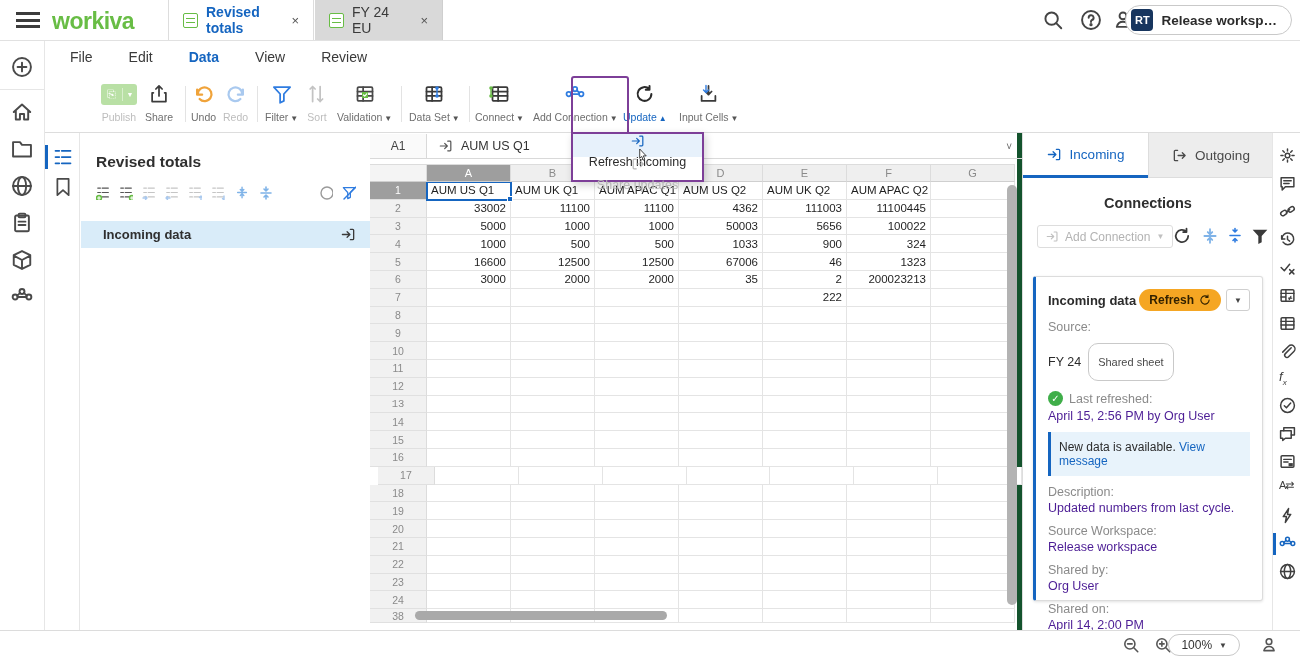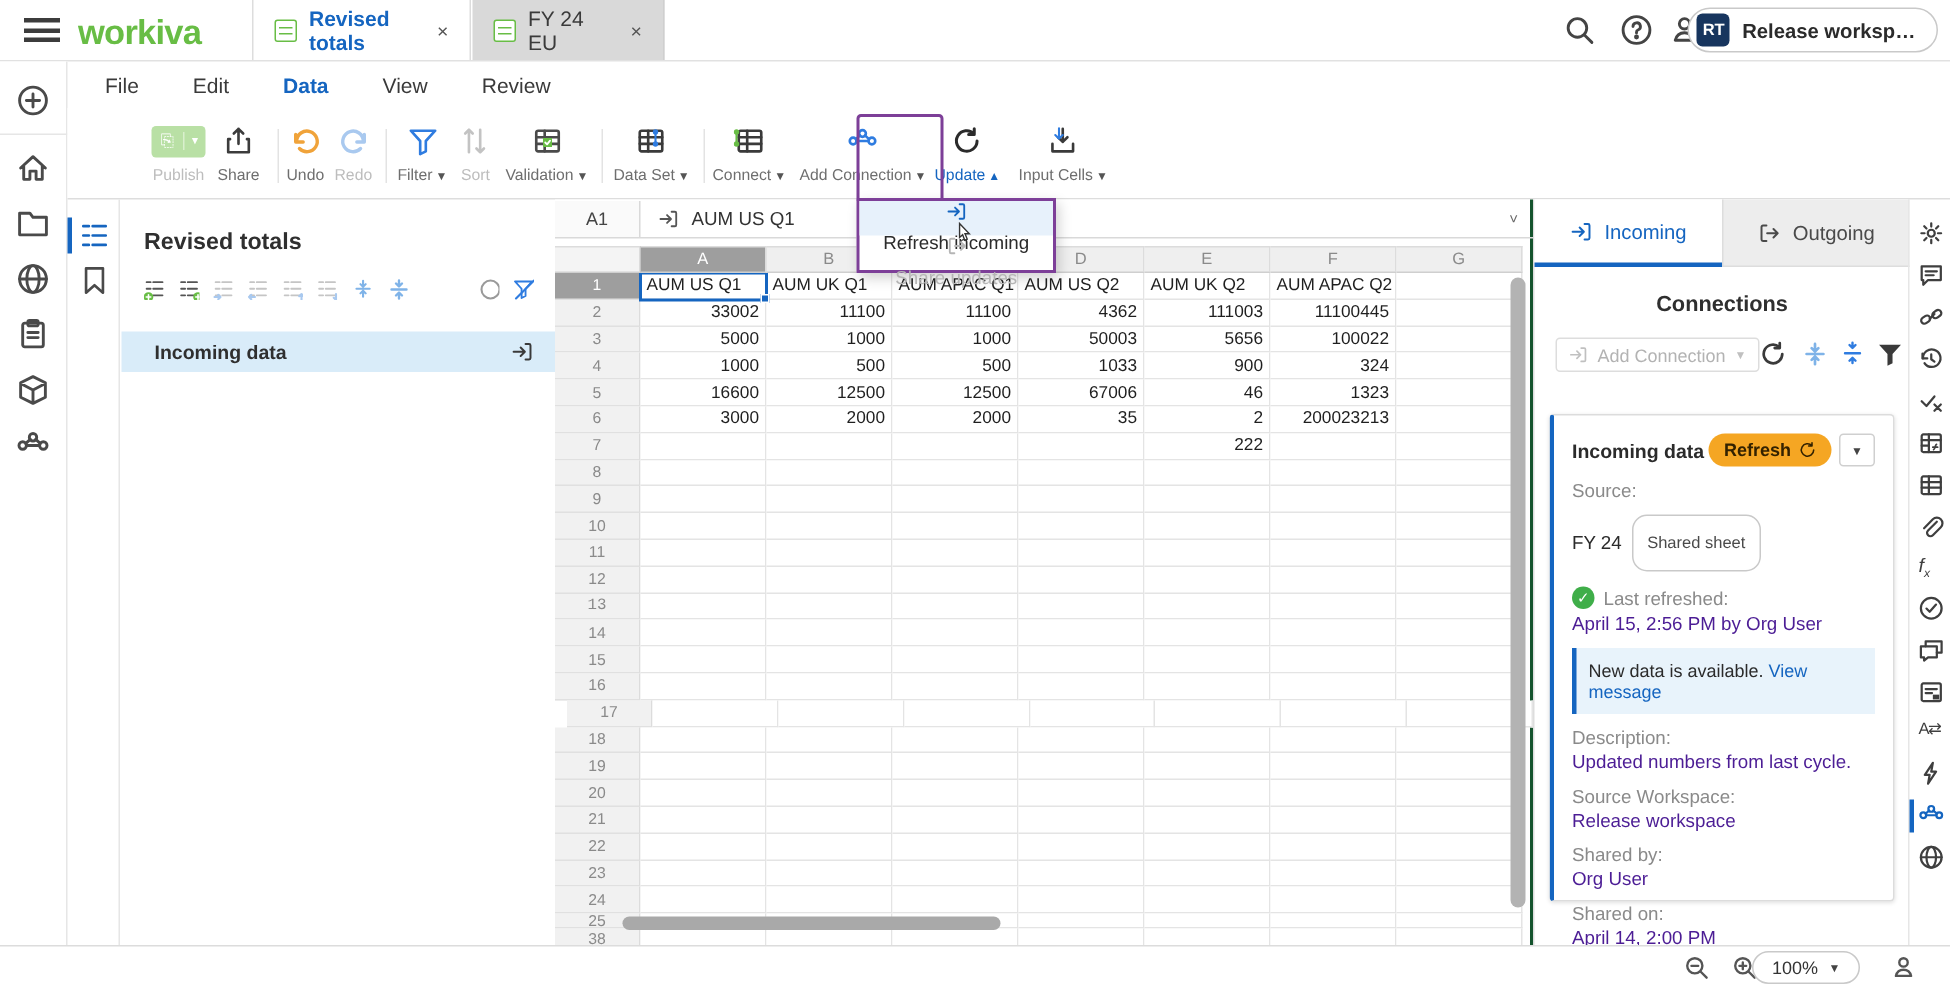--- a/index.html
+++ b/index.html
@@ -63,21 +63,21 @@
   #leftrail .ric { position:absolute; left:8px; width:20px; height:20px; color:#4a4a4a; cursor:pointer; }
   #leftrail .active-bar { position:absolute; left:0; top:12px; width:3px; height:24px; background:#1565c0; }
   #leftpanel { position:absolute; left:81px; top:133px; width:289px; height:497px; }
   #lp-title { position:absolute; left:15px; top:20px; font-size:15.5px; font-weight:bold; color:#2f2f2f; }
   #lp-tools { position:absolute; left:15px; top:52px; width:260px; display:flex; align-items:center; gap:9px; }
   #lp-tools .t { width:16px; height:15px; cursor:pointer; }
   #lp-list-row { position:absolute; left:0; top:88px; width:289px; height:27px; background:#d9ecf9; display:flex; align-items:center; font-size:13px; font-weight:bold; color:#2f2f2f; padding:0 14px 0 22px; cursor:pointer; }
   #lp-list-row .mi { margin-left:auto; width:15px; height:15px; color:#3a3a3a; }
 
   
-  #sheet { position:absolute; left:370px; top:133px; width:652px; height:497px; border-right:2px solid #14532d; background:#fff; }
+  #sheet { position:absolute; left:370px; top:133px; width:652px; height:497px; border-right:5px solid #14532d; background:#fff; }
   #fbar { position:absolute; left:0; top:1px; width:652px; height:25px; border-bottom:1px solid #d9d9d9; display:flex; align-items:center; }
   #namebox { width:57px; height:100%; border-right:1px solid #d9d9d9; display:flex; align-items:center; justify-content:center; font-size:12px; color:#444; background:#fafafa; }
   #fval { display:flex; align-items:center; gap:8px; padding-left:12px; font-size:12.5px; color:#333; }
   #fval .mi { width:14px; height:14px; color:#555; }
   #fbar-chev { margin-left:auto; margin-right:10px; font-size:10px; color:#666; cursor:pointer; }
   #colheads { position:absolute; left:0; top:31px; width:652px; height:18px; display:flex; }
   .chead { height:18px; background:#efefef; border-right:1px solid #dcdcdc; border-top:1px solid #dcdcdc; border-bottom:1px solid #cfcfcf; font-size:11px; color:#8a8a8a; display:flex; align-items:center; justify-content:center; cursor:pointer; }
   .chead.corner { width:57px; background:#f4f4f4; }
   .chead.col { width:84px; }
   .chead.selhead, .rnum.selhead { background:#9e9e9e; color:#fff; }
@@ -776,30 +776,20 @@
         <div class="cell"></div>
         <div class="cell"></div>
         <div class="cell"></div>
         <div class="cell"></div>
         <div class="cell"></div>
         <div class="cell"></div>
         <div class="cell"></div>
       </div>
       <div class="grow" style="height: 17.8px;">
         <div class="rnum">24</div>
-        <div class="cell"></div>
-        <div class="cell"></div>
-        <div class="cell"></div>
-        <div class="cell"></div>
-        <div class="cell"></div>
-        <div class="cell"></div>
-        <div class="cell"></div>
-      </div>
-      <div class="grow" style="height: 10px;">
-        <div class="rnum">25</div>
         <div class="cell"></div>
         <div class="cell"></div>
         <div class="cell"></div>
         <div class="cell"></div>
         <div class="cell"></div>
         <div class="cell"></div>
         <div class="cell"></div>
       </div>
       <div class="grow" style="height: 14px;">
         <div class="rnum">38</div>

